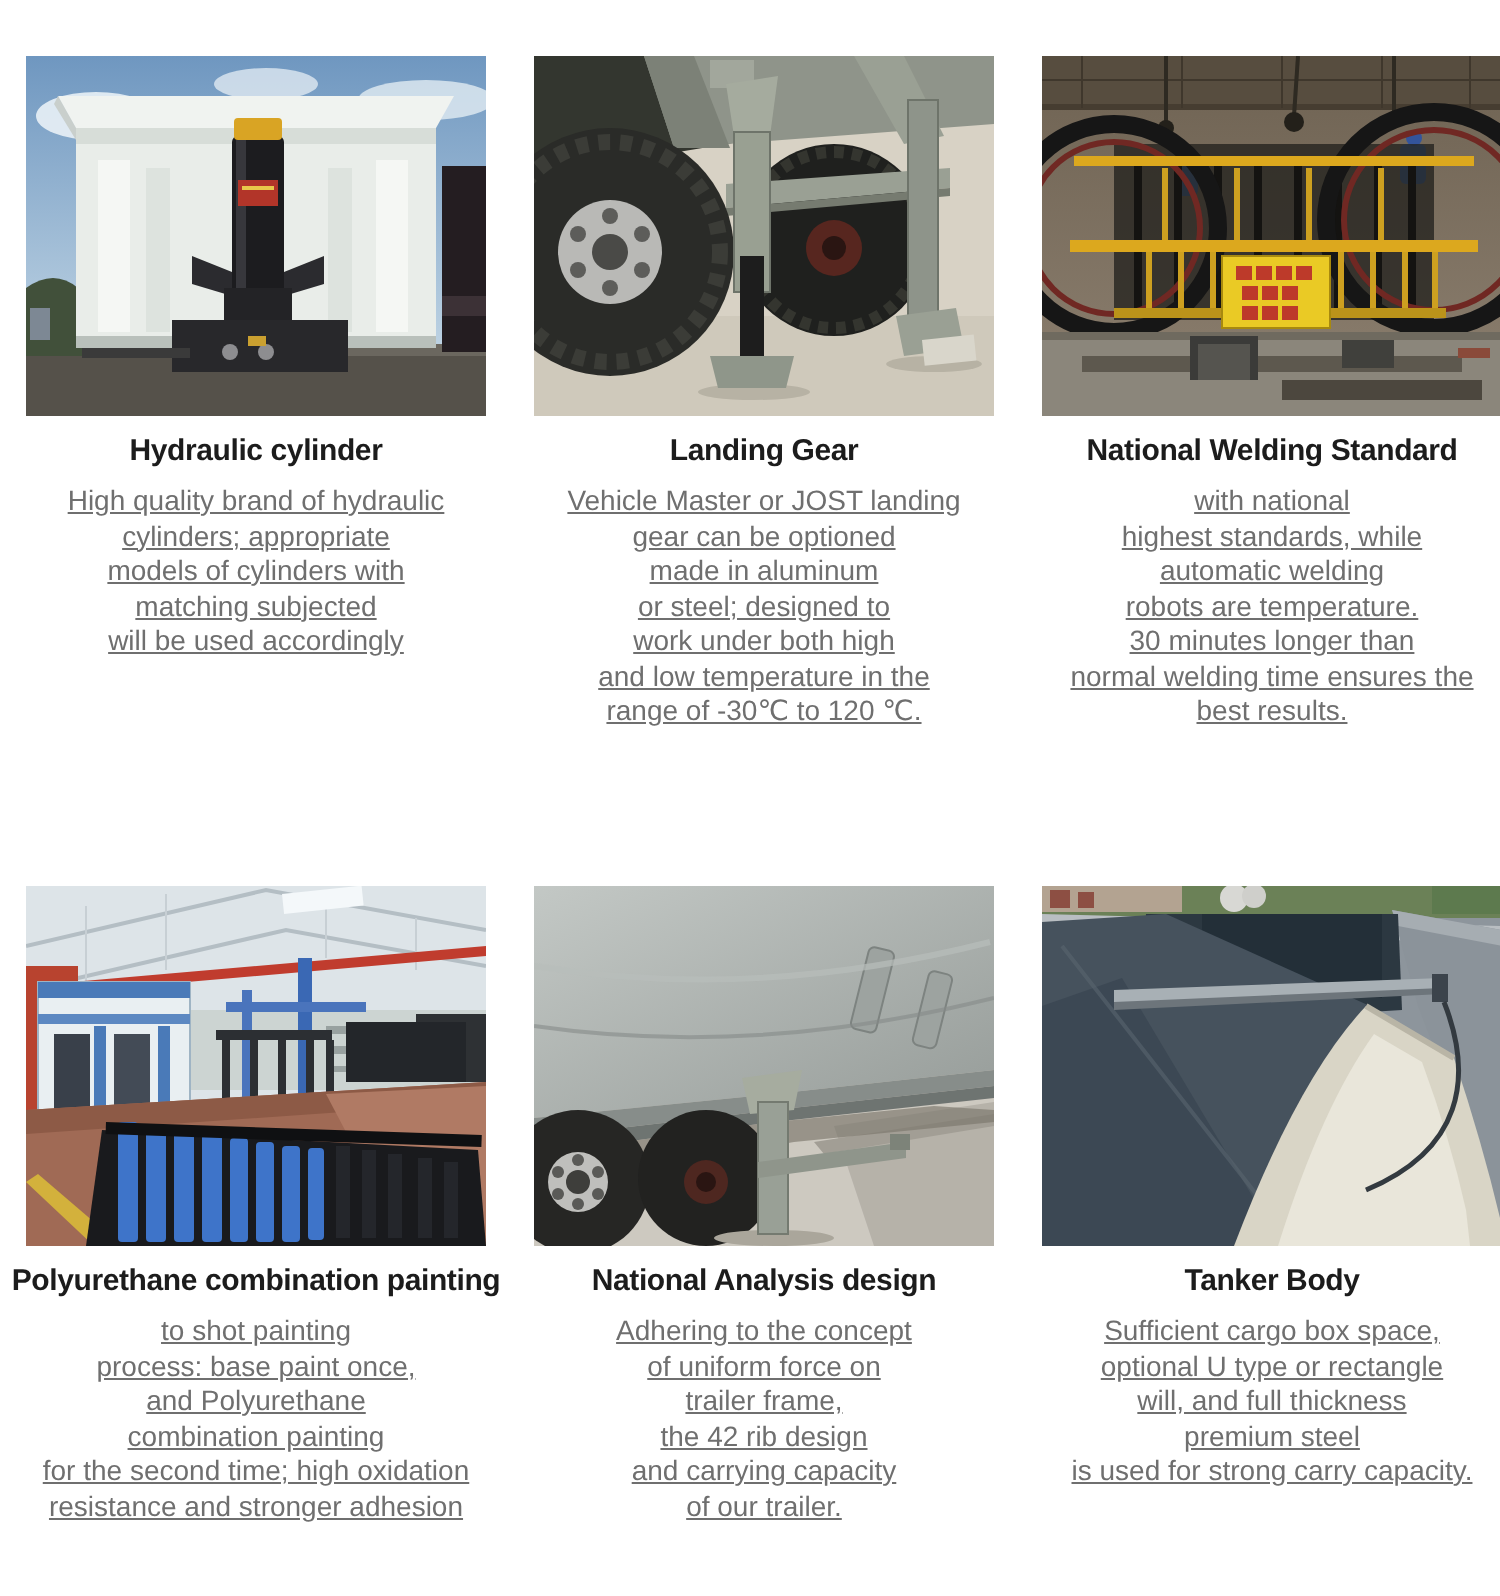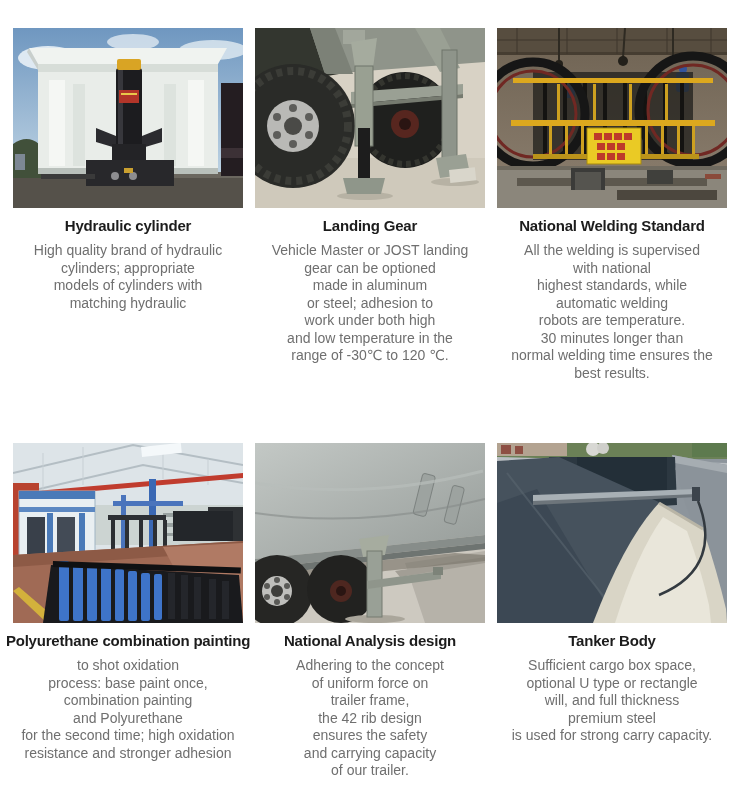--- a/index.html
+++ b/index.html
@@ -1,32 +1,32 @@
 <!DOCTYPE html>
 <html><head>
 <meta charset="utf-8">
 <style>
   html,body{margin:0;padding:0;}
   body{
     width:750px;height:798px;position:relative;background:#ffffff;
     font-family:"Liberation Sans","DejaVu Sans",sans-serif;overflow:hidden;
   }
-  .feature-row{position:absolute;left:13px;width:724px;display:flex;gap:12px;}
+  .feature-row{position:absolute;left:13px;width:724px;display:flex;gap:24px;}
   .feature-row.row-1{top:28px;}
   .feature-row.row-2{top:443px;}
   .feature-card{width:230px;display:flex;flex-direction:column;align-items:center;}
   .photo{width:230px;height:180px;overflow:hidden;background:#dddddd;flex:none;}
   .photo svg{display:block;}
   .feature-title{
     margin:10px 0 0;font-size:15px;font-weight:700;color:#1c1c1c;
     letter-spacing:-0.2px;text-align:center;white-space:nowrap;line-height:15px;
   }
   .feature-desc{
     margin-top:9px;font-size:14px;line-height:17.5px;color:#6f6f6f;
-    text-align:center;white-space:nowrap;
+    text-align:center;white-space:nowrap;text-decoration:underline;
   }
 </style>
 </head>
 <body>
 
 <div>
 
   <div class="feature-row row-1">
 
     <div class="feature-card">
@@ -70,21 +70,22 @@
           <circle cx="120" cy="148" r="4" fill="#8d8d90"></circle>
           <rect x="111" y="140" width="9" height="5" fill="#caa030"></rect>
           <rect x="28" y="146" width="54" height="5" fill="#3a3a3a"></rect>
         </svg>
       </div>
       <h3 class="feature-title">Hydraulic cylinder</h3>
       <div class="feature-desc">
           <div>High quality brand of hydraulic</div>
           <div>cylinders; appropriate</div>
           <div>models of cylinders with</div>
-          <div>matching hydraulic</div>
+          <div>matching subjected</div>
+          <div>will be used accordingly</div>
         </div>
     </div>
 
     <div class="feature-card">
       <div class="photo">
         <svg width="230" height="180" viewBox="0 0 230 180">
           <rect width="230" height="180" fill="#d8d2c5"></rect>
           <rect y="130" width="230" height="50" fill="#cfc9bb"></rect>
           <polygon points="0,0 230,0 230,26 120,40 0,60" fill="#33362f"></polygon>
           <polygon points="55,0 230,0 230,34 70,46" fill="#8f948a"></polygon>
@@ -118,21 +119,21 @@
           <rect x="187" y="22" width="15" height="110" fill="#8e948a" stroke="#6e746a" stroke-width="1"></rect>
           <polygon points="181,130 211,126 215,146 185,150" fill="#9aa094"></polygon>
           <rect x="194" y="142" width="26" height="13" fill="#d9d6cb" transform="rotate(-6 194 142)"></rect>
         </svg>
       </div>
       <h3 class="feature-title">Landing Gear</h3>
       <div class="feature-desc">
           <div>Vehicle Master or JOST landing</div>
           <div>gear can be optioned</div>
           <div>made in aluminum</div>
-          <div>or steel; adhesion to</div>
+          <div>or steel; designed to</div>
           <div>work under both high</div>
           <div>and low temperature in the</div>
           <div>range of -30℃ to 120 ℃.</div>
         </div>
     </div>
 
     <div class="feature-card">
       <div class="photo">
         <svg width="230" height="180" viewBox="0 0 230 180">
           <defs>
@@ -212,21 +213,20 @@
           <rect x="20" y="150" width="190" height="8" fill="#5d584e"></rect>
           <rect x="120" y="162" width="100" height="10" fill="#4c473e"></rect>
           <rect x="74" y="140" width="34" height="22" fill="#3b3b39"></rect>
           <rect x="78" y="144" width="26" height="18" fill="#55544f"></rect>
           <rect x="150" y="142" width="26" height="14" fill="#40403c"></rect>
           <rect x="208" y="146" width="16" height="5" fill="#8a4a3a"></rect>
         </svg>
       </div>
       <h3 class="feature-title">National Welding Standard</h3>
       <div class="feature-desc">
-          <div>All the welding is supervised</div>
           <div>with national</div>
           <div>highest standards, while</div>
           <div>automatic welding</div>
           <div>robots are temperature.</div>
           <div>30 minutes longer than</div>
           <div>normal welding time ensures the</div>
           <div>best results.</div>
         </div>
     </div>
 
@@ -297,24 +297,24 @@
               <rect x="168" y="132" width="7" height="44"></rect>
             <rect x="181" y="134" width="7" height="42"></rect>
               <rect x="196" y="136" width="7" height="40"></rect>
             <rect x="209" y="138" width="7" height="38"></rect>
           </g>
           <rect x="40" y="118" width="188" height="6" transform="rotate(2 40 118)" fill="#0f1012"></rect>
         </svg>
       </div>
       <h3 class="feature-title">Polyurethane combination painting</h3>
       <div class="feature-desc">
-          <div>to shot oxidation</div>
+          <div>to shot painting</div>
           <div>process: base paint once,</div>
+          <div>and Polyurethane</div>
           <div>combination painting</div>
-          <div>and Polyurethane</div>
           <div>for the second time; high oxidation</div>
           <div>resistance and stronger adhesion</div>
         </div>
     </div>
 
     <div class="feature-card">
       <div class="photo">
         <svg width="230" height="180" viewBox="0 0 230 180">
           <defs>
               <linearGradient id="ub" x1="0" y1="0" x2="1" y2="1">
@@ -355,21 +355,20 @@
           <polygon points="112,138 186,128 186,136 112,146" fill="#8f958b"></polygon>
           <rect x="178" y="124" width="10" height="8" fill="#7d8379"></rect>
         </svg>
       </div>
       <h3 class="feature-title">National Analysis design</h3>
       <div class="feature-desc">
           <div>Adhering to the concept</div>
           <div>of uniform force on</div>
           <div>trailer frame,</div>
           <div>the 42 rib design</div>
-          <div>ensures the safety</div>
           <div>and carrying capacity</div>
           <div>of our trailer.</div>
         </div>
     </div>
 
     <div class="feature-card">
       <div class="photo">
         <svg width="230" height="180" viewBox="0 0 230 180">
           <rect width="230" height="180" fill="#8d959c"></rect>
           <rect width="230" height="16" fill="#6b8157"></rect>

